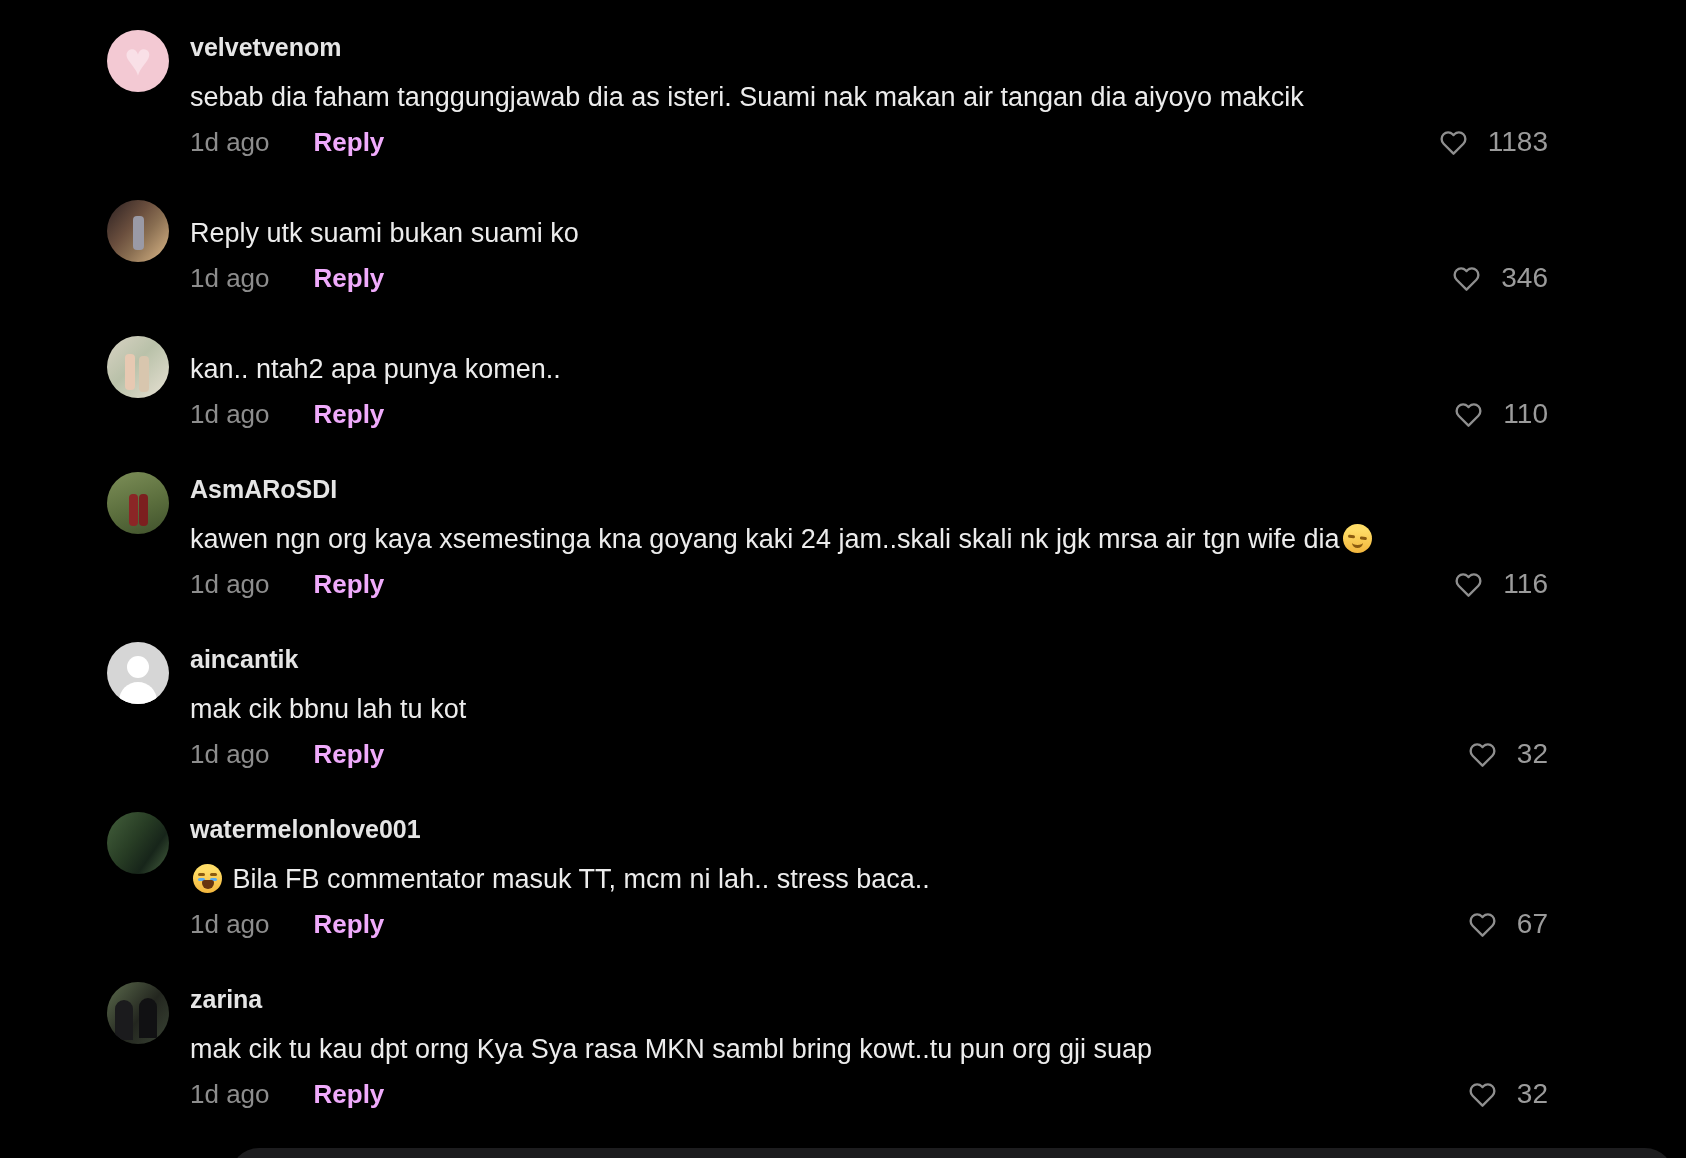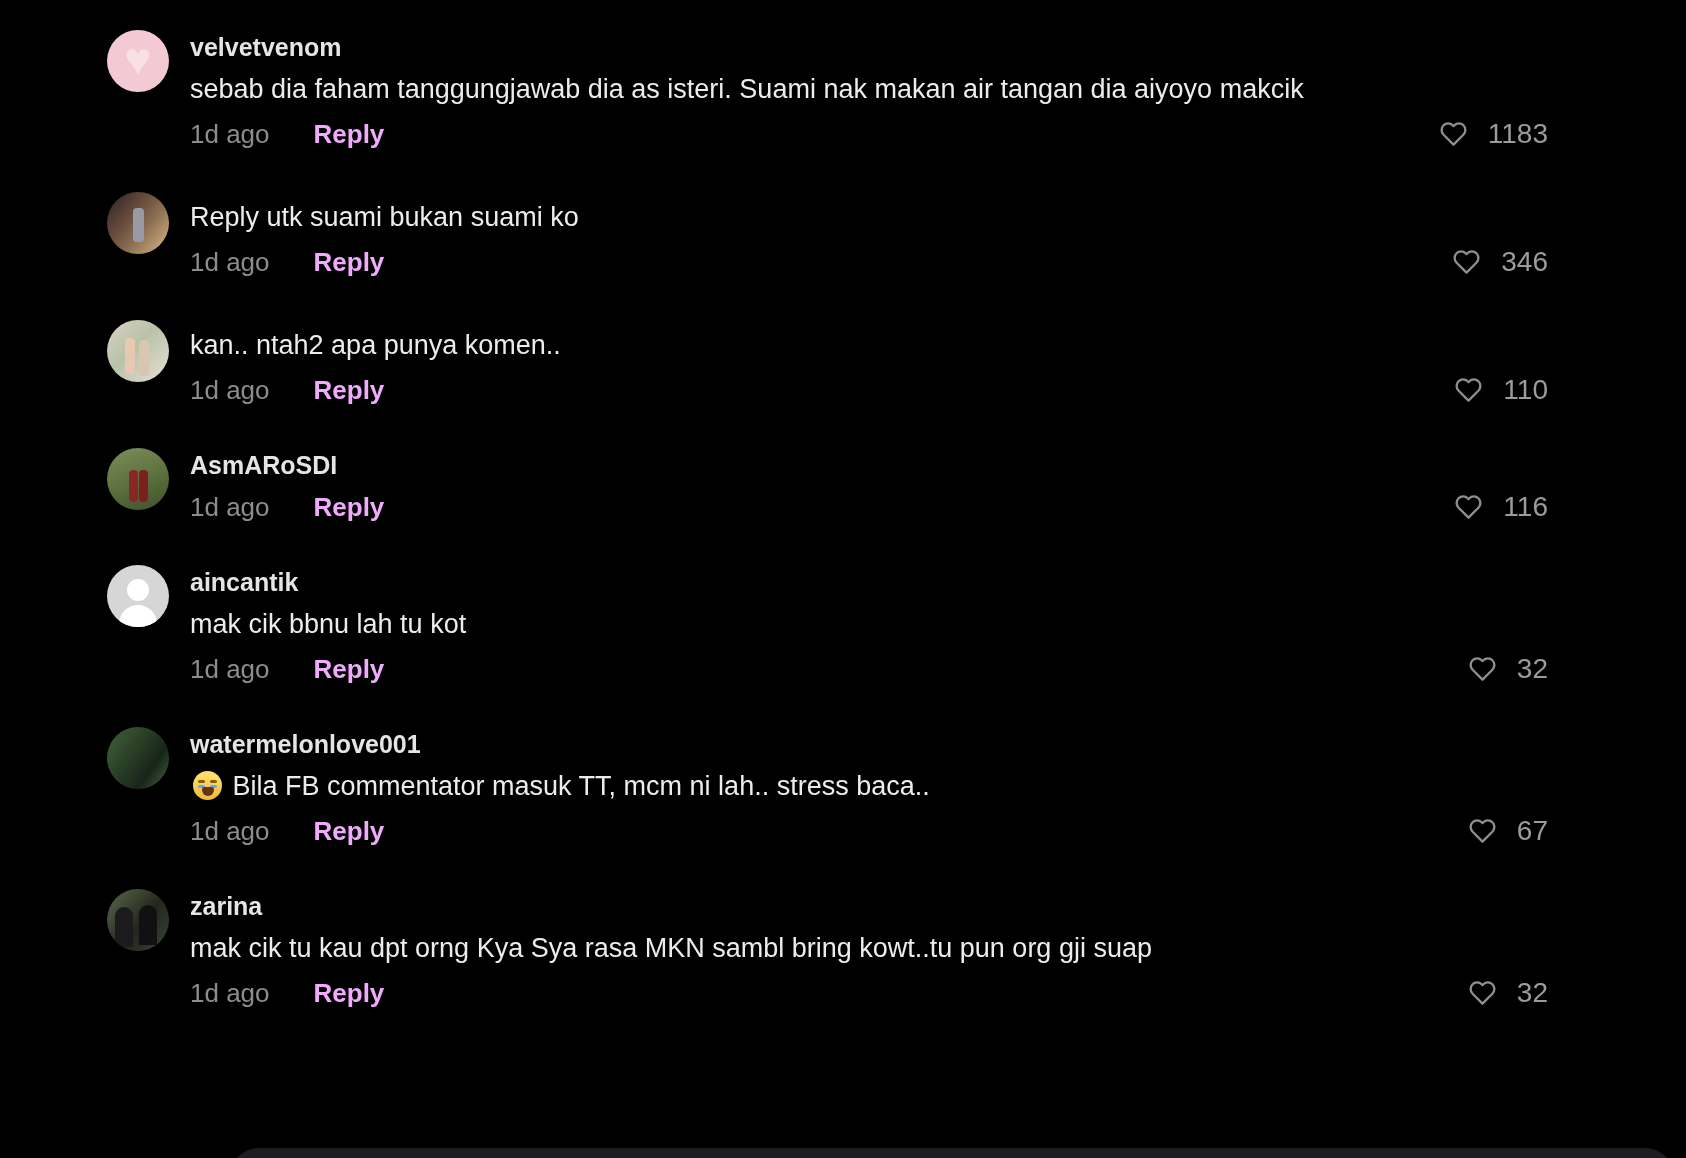--- a/index.html
+++ b/index.html
@@ -2,25 +2,25 @@
 <html><head>
 <meta charset="utf-8">
 <style>
   html,body{margin:0;padding:0;background:#000;width:1686px;height:1158px;overflow:hidden;
     font-family:"Liberation Sans", sans-serif;-webkit-font-smoothing:antialiased;}
   .comments{padding:30px 138px 0 107px;}
   .comment{display:flex;margin-bottom:41px;}
   .avatar{width:62px;height:62px;border-radius:50%;flex:none;margin-right:21px;position:relative;overflow:hidden;}
   .comment-body{flex:1;min-width:0;}
   .username{color:#e5e5e5;font-size:25px;font-weight:700;line-height:34px;}
-  .comment-text{color:#ececec;font-size:27px;font-weight:400;line-height:40px;margin-top:5px;white-space:nowrap;}
+  .comment-text{color:#ececec;font-size:27px;font-weight:400;line-height:40px;margin-top:13px;white-space:nowrap;}
   .meta-row{display:flex;align-items:center;margin-top:8px;}
   .time{color:#8d8d8d;font-size:26px;line-height:34px;}
   .reply{color:#f0abfc;font-size:26px;font-weight:700;line-height:34px;margin-left:44px;cursor:pointer;}
-  .like-button{margin-left:auto;display:flex;align-items:flex-start;gap:18px;cursor:pointer;}
+  .like-button{margin-left:auto;display:flex;align-items:center;gap:18px;cursor:pointer;}
   .like-button svg{width:33px;height:33px;display:block;}
   .like-count{color:#9b9b9b;font-size:28px;line-height:34px;font-weight:400;}
 
   
   .avatar--pink-heart{background:#f3c9d3;}
   .avatar--pink-heart::before{content:"\2665";position:absolute;left:50%;top:50%;
     transform:translate(-50%,-54%);font-size:46px;color:#f9e0e7;}
   .avatar--photo-room{background:linear-gradient(130deg,#3a2b28 10%,#6b4f3e 40%,#8a6f52 60%,#c9a77c 90%);}
   .avatar--photo-room::before{content:"";position:absolute;left:26px;top:16px;width:11px;height:34px;
     background:#9a9aa6;border-radius:4px;}
@@ -110,20 +110,21 @@
           <span class="like-count">110</span>
         </div>
       </div>
     </div>
   </div>
 
   <div class="comment">
     <div class="avatar avatar--photo-field"></div>
     <div class="comment-body">
       <div class="username">AsmARoSDI</div>
+      <div class="comment-text">kawen ngn org kaya xsemestinga kna goyang kaki 24 jam..skali skali nk jgk mrsa air tgn wife dia<span class="emoji emoji-relieved"></span></div>
       <div class="meta-row">
         <span class="time">1d ago</span>
         <span class="reply">Reply</span>
         <div class="like-button">
           <svg viewBox="0 0 24 24" fill="none" stroke="#8f8f8f" stroke-width="1.7" stroke-linejoin="round" stroke-linecap="round">
             <path d="M12 20.1 4.8 12.9C2.9 11 2.9 7.9 4.8 6c1.8-1.8 4.8-1.8 6.6 0l.6.6.6-.6c1.8-1.8 4.8-1.8 6.6 0 1.9 1.9 1.9 5 0 6.9L12 20.1z"></path>
           </svg>
           <span class="like-count">116</span>
         </div>
       </div>

